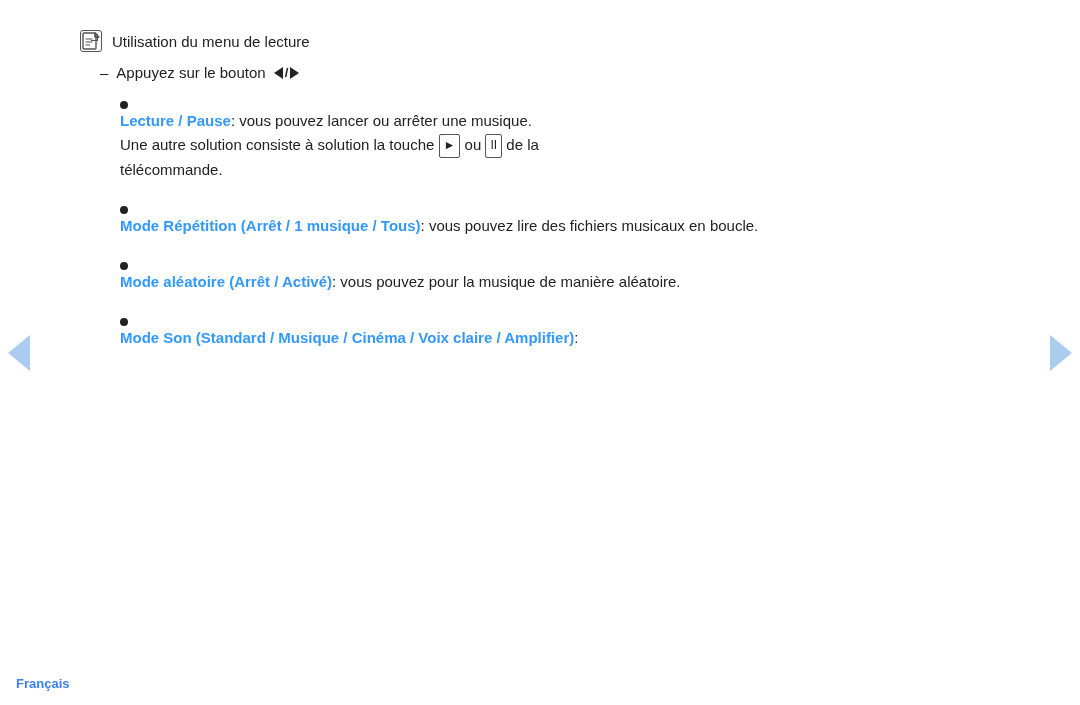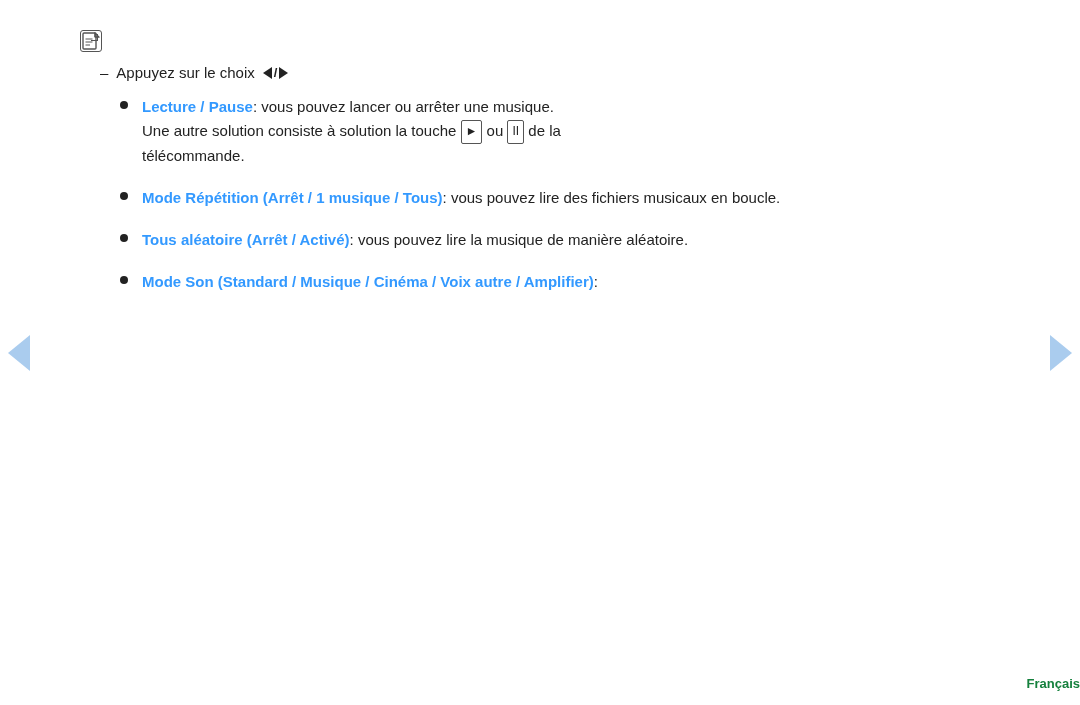--- a/index.html
+++ b/index.html
@@ -75,20 +75,21 @@
       list-style: none;
       margin-left: 40px;
     }
 
     .bullet-list li {
       display: flex;
       align-items: flex-start;
       margin-bottom: 18px;
       font-size: 15px;
       line-height: 1.6;
+      flex-direction: column;
     }
 
     .bullet-dot {
       width: 8px;
       height: 8px;
       background: #222;
       border-radius: 50%;
       margin-top: 6px;
       margin-right: 14px;
       flex-shrink: 0;
@@ -132,26 +133,26 @@
     .nav-arrow-right {
       right: 8px;
       border-top: 18px solid transparent;
       border-bottom: 18px solid transparent;
       border-left: 22px solid #aaccee;
     }
 
     .footer {
       position: absolute;
       bottom: 14px;
-      left: 8px;
+      left: 16px;
       right: 0;
-      text-align: right;
+      text-align: left;
       font-size: 13px;
       font-weight: bold;
-      color: #15803d;
+      color: #3b82f6;
     }
   </style>
 </head>
 <body>
 
 <div class="nav-arrow-side nav-arrow-left"></div>
 
 <div class="nav-arrow-side nav-arrow-right"></div>
 
 <div class="page-content">
@@ -161,25 +162,26 @@
       <svg width="18" height="18" viewBox="0 0 18 18" fill="none" xmlns="http://www.w3.org/2000/svg">
         <rect x="1" y="1" width="13" height="16" rx="1" stroke="#555" stroke-width="1.4" fill="none"></rect>
         <path d="M13 1 L17 5 L13 5 Z" stroke="#555" stroke-width="1.2" fill="none"></path>
         <line x1="13" y1="1" x2="13" y2="5" stroke="#555" stroke-width="1.2"></line>
         <line x1="13" y1="5" x2="17" y2="5" stroke="#555" stroke-width="1.2"></line>
         <line x1="3.5" y1="7" x2="10.5" y2="7" stroke="#555" stroke-width="1"></line>
         <line x1="3.5" y1="10" x2="10.5" y2="10" stroke="#555" stroke-width="1"></line>
         <line x1="3.5" y1="13" x2="8" y2="13" stroke="#555" stroke-width="1"></line>
       </svg>
     </div>
+    <span class="header-text">Utilisation du menu de lecture</span>
   </div>
 
   <div class="dash-line">
     <span>–</span>
-    <span>Appuyez sur le choix</span>
+    <span>Appuyez sur le bouton</span>
     <span style="display:inline-flex;align-items:center;gap:2px;">
       <span style="display:inline-block;width:0;height:0;border-top:6px solid transparent;border-bottom:6px solid transparent;border-right:9px solid #222;"></span>
       <span style="font-size:13px;font-weight:bold;color:#222;">/</span>
       <span style="display:inline-block;width:0;height:0;border-top:6px solid transparent;border-bottom:6px solid transparent;border-left:9px solid #222;"></span>
     </span>
   </div>
 
   <ul class="bullet-list">
 
     <li>
@@ -200,28 +202,28 @@
     <li>
       <div class="bullet-dot"></div>
       <div class="bullet-content">
         <span class="blue-text">Mode Répétition (Arrêt / 1 musique / Tous)</span><span>: vous pouvez lire des fichiers musicaux en boucle.</span>
       </div>
     </li>
 
     <li>
       <div class="bullet-dot"></div>
       <div class="bullet-content">
-        <span class="blue-text">Tous aléatoire (Arrêt / Activé)</span><span>: vous pouvez lire la musique de manière aléatoire.</span>
-      </div>
-    </li>
-
-    <li>
-      <div class="bullet-dot"></div>
-      <div class="bullet-content">
-        <span class="blue-text">Mode Son (Standard / Musique / Cinéma / Voix autre / Amplifier)</span><span>:</span>
+        <span class="blue-text">Mode aléatoire (Arrêt / Activé)</span><span>: vous pouvez pour la musique de manière aléatoire.</span>
+      </div>
+    </li>
+
+    <li>
+      <div class="bullet-dot"></div>
+      <div class="bullet-content">
+        <span class="blue-text">Mode Son (Standard / Musique / Cinéma / Voix claire / Amplifier)</span><span>:</span>
         <br>
       </div>
     </li>
 
   </ul>
 
 </div>
 
 <div class="footer">
   <span>Français</span>

